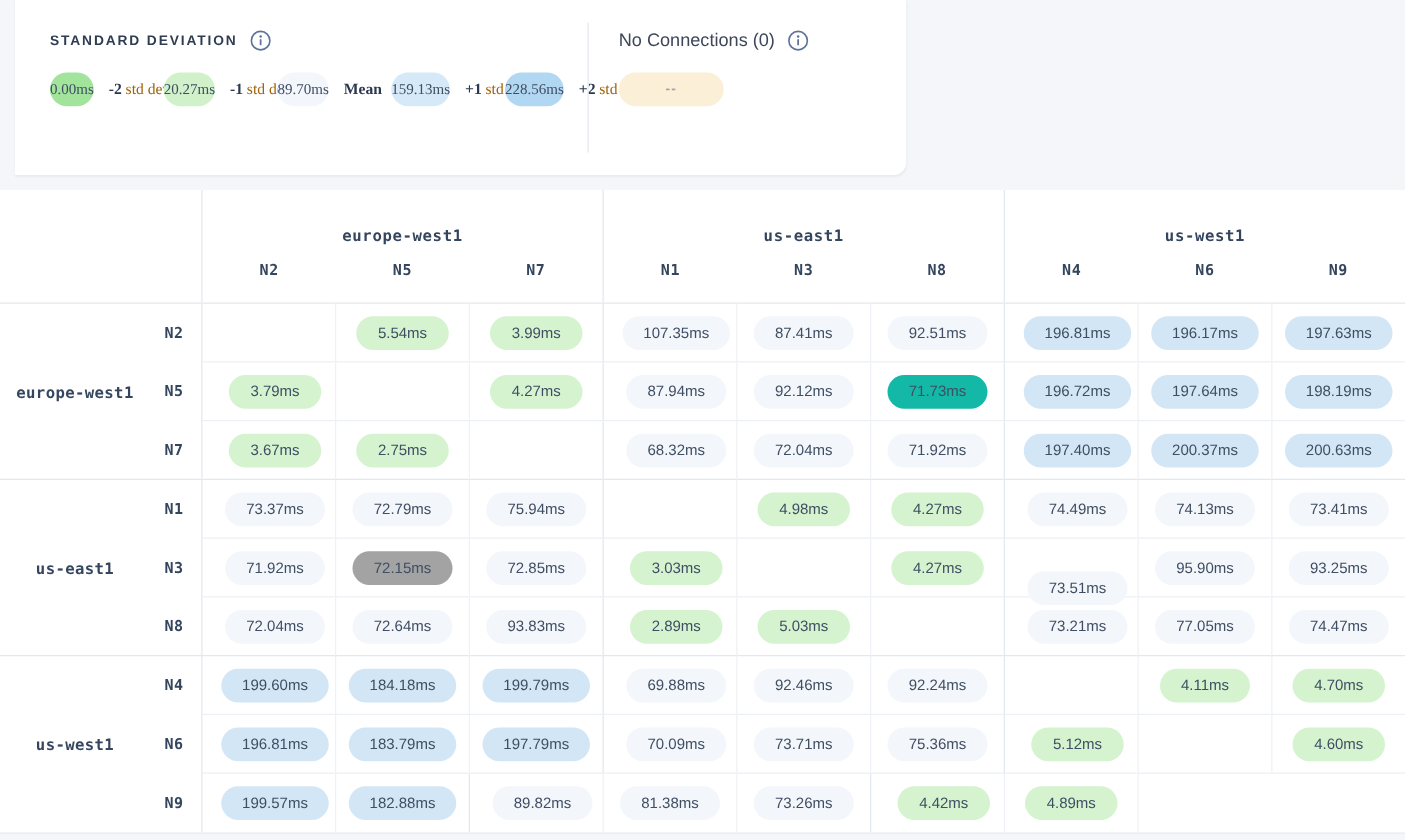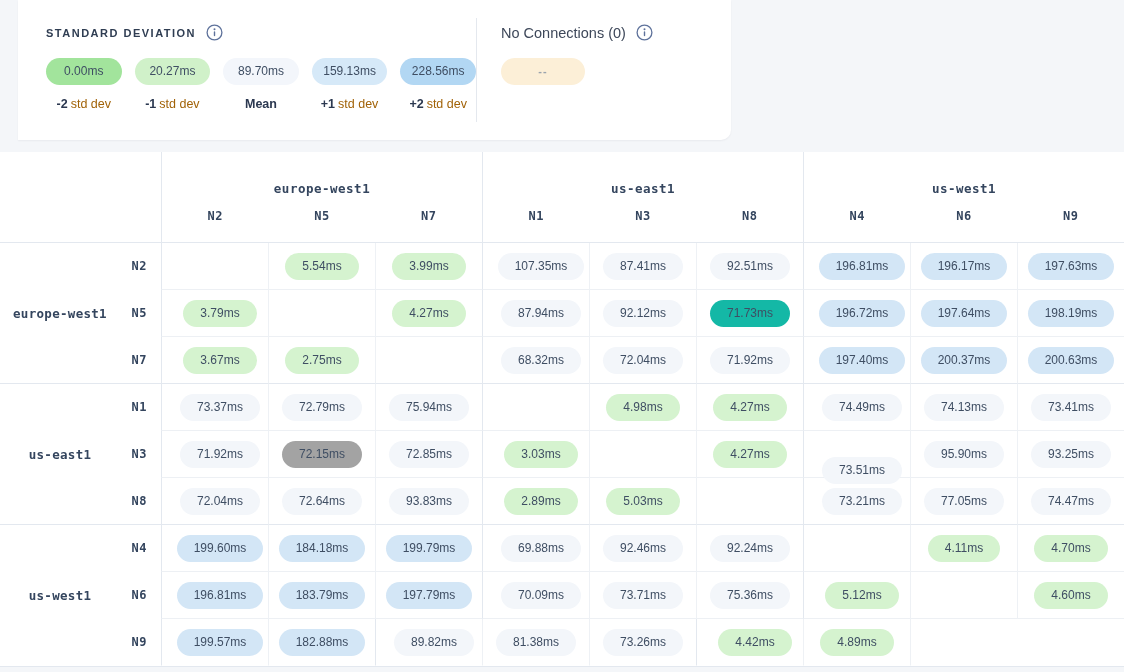--- a/index.html
+++ b/index.html
@@ -5,38 +5,38 @@
   html,body { margin:0; padding:0; }
   body {
     width:1124px; height:672px; position:relative; overflow:hidden;
     background:#f4f6f9;
     font-family:"Liberation Sans", sans-serif;
     -webkit-font-smoothing:antialiased;
   }
 
   
   .card {
-    position:absolute; left:18px; top:0; width:713px; height:140px;
+    position:absolute; left:12px; top:0; width:713px; height:140px;
     background:#ffffff; border-radius:0 0 10px 0;
     box-shadow:0 1px 2px rgba(16,24,40,.05);
     display:flex; box-sizing:border-box;
   }
   .card-left { padding:24px 0 0 28px; width:458px; box-sizing:border-box; }
   .card-divider { width:1px; background:#e4e8ee; margin:18px 0; }
   .card-right { padding:24px 0 0 24px; flex:1; }
 
   .title-row { display:flex; align-items:center; gap:10px; margin-bottom:17px; }
   .legend-title {
     font-size:11px; font-weight:bold; letter-spacing:1.5px;
     color:#2f3d52; text-transform:uppercase;
   }
   .info-icon { width:17px; height:17px; display:inline-flex; cursor:pointer; flex:0 0 auto; }
 
   .legend-slots { display:flex; gap:13px; }
-  .legend-slot { width:78px; display:flex; flex-direction:column; align-items:center; gap:12px; }
+  .legend-slot { width:78px; display:flex; flex-direction:row; align-items:center; gap:12px;font-family:Liberation Serif, serif; }
   .pill {
     height:27px; line-height:27px; border-radius:14px;
     font-size:12px; color:#3f4e63; text-align:center; white-space:nowrap;
   }
   .legend-slot .pill { width:100%; }
   .legend-label { font-size:12.5px; font-weight:bold; color:#2b3850; white-space:nowrap; }
   .legend-label .rest { font-weight:normal; color:#a16207; margin-left:3px;margin-top:36px; }
 
   .nc-title { font-size:14.5px; color:#3d4759; }
   .nc-pill { width:84px; font-size:11px; font-weight:bold; letter-spacing:1px; color:#9aa3ad; }

